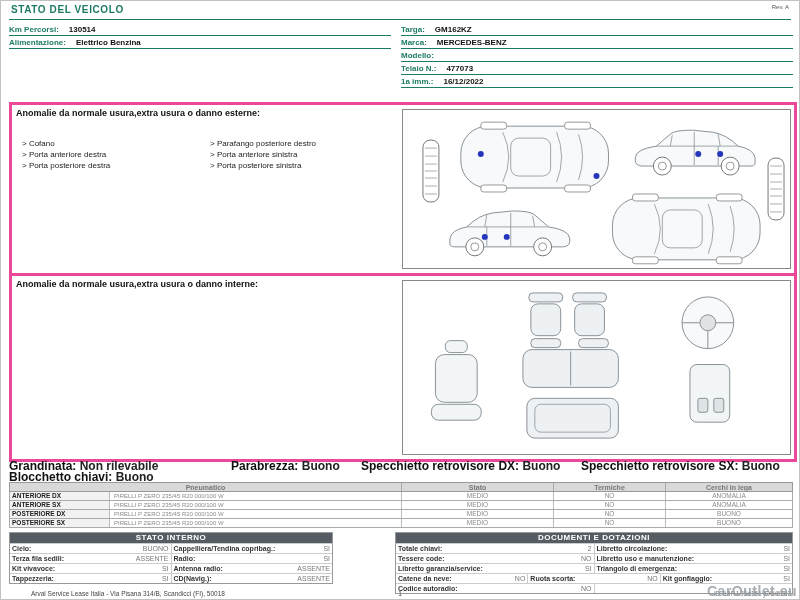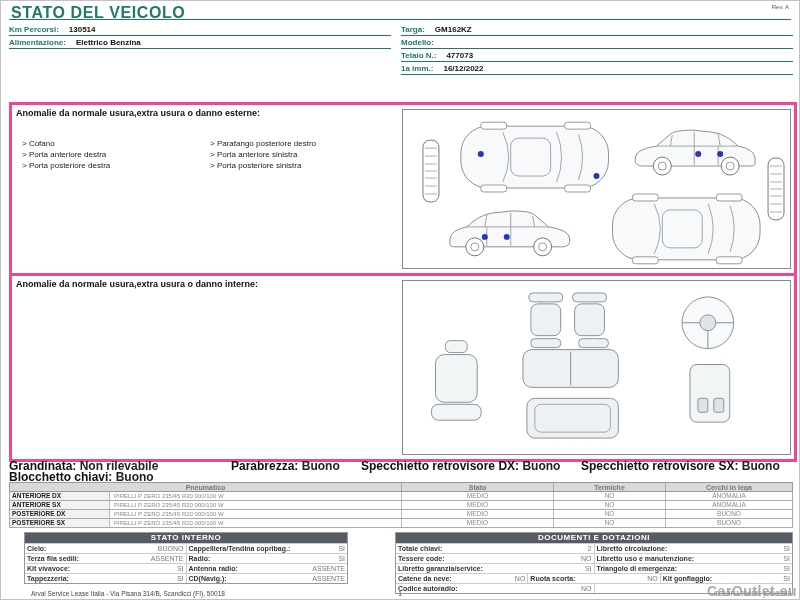--- a/index.html
+++ b/index.html
@@ -1,18 +1,18 @@
 <!DOCTYPE html>
 <html style="--accent: #1d7a64; --panelHeader: #565c64; --damageDot: #2436b9; --watermarkColor: #98a0a6;"><head>
 <meta charset="utf-8">
 <style>
   html,body{margin:0;padding:0;background:#fff;width:800px;height:600px;}
   .page{position:relative;width:800px;height:600px;box-sizing:border-box;border:1px solid #c2c2c2;
         font-family:"Liberation Sans",sans-serif;color:#222;overflow:hidden;background:#fff;}
-  .title{position:absolute;left:10px;top:3px;font-size:16px;font-weight:bold;color:var(--accent);letter-spacing:.6px;}
+  .title{position:absolute;left:10px;top:3px;font-size:10px;font-weight:bold;color:var(--accent);letter-spacing:.6px;}
   .rev{position:absolute;right:10px;top:3px;font-size:6px;color:#555;}
   .hr-accent{position:absolute;left:8px;right:8px;top:18px;border-top:1px solid var(--accent);}
   .info-col{position:absolute;top:22px;}
   #info-left{left:8px;width:382px;}
   #info-right{left:400px;width:392px;}
   .field{display:flex;gap:10px;border-bottom:1px solid var(--accent);padding:2px 0 1px;font-size:8px;line-height:9px;min-height:13px;box-sizing:border-box;flex-wrap:wrap;}
   .field .lbl{color:var(--accent);font-weight:bold;white-space:nowrap;}
   .field .val{color:#111;font-weight:bold;}
   .box{position:absolute;border:3px solid #ec4899;background:#fff;}
   #exterior-box{left:8px;top:101px;width:782px;height:168px;}
@@ -30,21 +30,21 @@
   .t-head{display:grid;grid-template-columns:392px 152px 112px 126px;height:10px;background:#d9d9d9;border:1px solid #999;box-sizing:border-box;}
   .t-head .hc{font-size:7px;font-weight:bold;color:#777;text-align:center;line-height:9px;border-right:1px solid #aaa;overflow:hidden;}
   .t-head .hc:last-child{border-right:none;}
   .t-row{display:grid;grid-template-columns:100px 292px 152px 112px 126px;height:9px;border:1px solid #aaa;border-top:none;box-sizing:border-box;}
   .t-row>div{line-height:8px;border-right:1px solid #bbb;overflow:hidden;white-space:nowrap;}
   .t-row>div:last-child{border-right:none;}
   .pos{font-size:6.5px;font-weight:bold;color:#222;padding-left:2px;background:#f2f2f2;}
   .spec{font-size:6px;color:#8a8a8a;padding-left:4px;}
   .cc{font-size:6.5px;color:#8a8a8a;text-align:center;}
   .panel{position:absolute;top:531px;border:1px solid #999;background:#fff;box-sizing:border-box;}
-  #panel-left{left:23px;width:324px;}
+  #panel-left{left:8px;width:324px;}
   #panel-right{left:394px;width:398px;}
   .panel-h{height:10px;background:var(--panelHeader);color:#fff;font-weight:bold;font-size:8px;line-height:10px;text-align:center;letter-spacing:.5px;}
   .p-row{display:flex;height:9px;line-height:9px;border-top:1px solid #ccc;}
   .pair{display:flex;flex:1;border-right:1px solid #ccc;padding:0 2px;overflow:hidden;white-space:nowrap;}
   .pair:last-child{border-right:none;}
   .pair .plbl{font-weight:bold;color:#333;font-size:7px;}
   .pair .pval{margin-left:auto;color:#777;font-size:7px;padding-left:3px;}
   .footer{position:absolute;left:0;right:0;top:589px;height:11px;font-size:6.5px;color:#444;}
   .foot-addr{position:absolute;left:30px;top:0;}
   .foot-page{position:absolute;left:50%;transform:translateX(-50%);top:0;}
@@ -69,20 +69,24 @@
     <div class="field">
       <span class="lbl">Alimentazione:</span>
       <span class="val">Elettrico Benzina</span>
     </div>
   </div>
 
   <div class="info-col" id="info-right">
     <div class="field">
       <span class="lbl">Targa:</span>
       <span class="val">GM162KZ</span>
+    </div>
+    <div class="field">
+      <span class="lbl">Marca:</span>
+      <span class="val">MERCEDES-BENZ</span>
     </div>
     <div class="field">
       <span class="lbl">Modello:</span>
     </div>
     <div class="field">
       <span class="lbl">Telaio N.:</span>
       <span class="val">477073</span>
     </div>
     <div class="field">
       <span class="lbl">1a imm.:</span>

